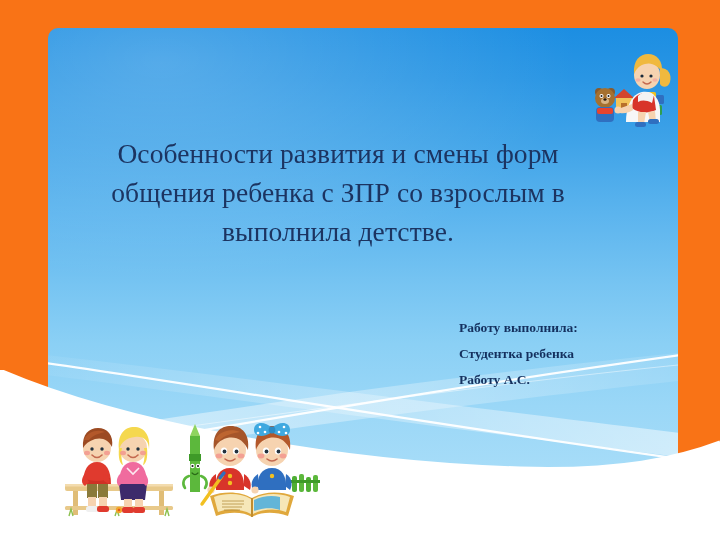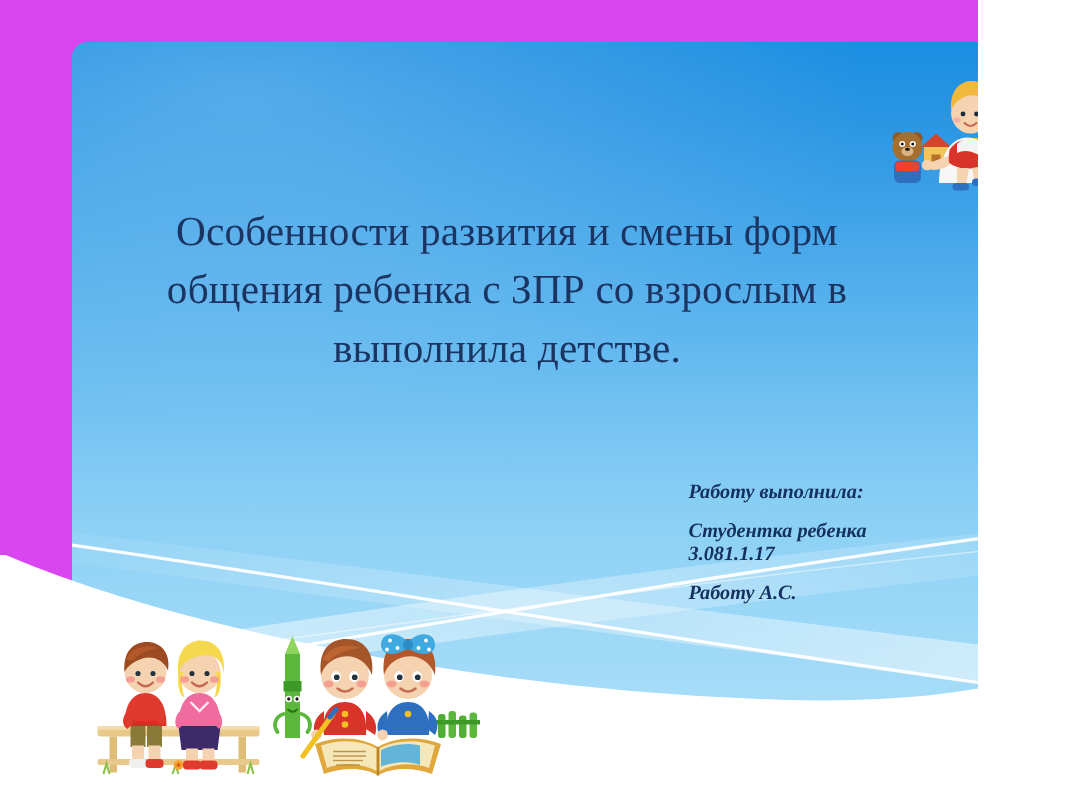--- a/index.html
+++ b/index.html
@@ -1,21 +1,21 @@
 <!DOCTYPE html>
 <html lang="ru"><head>
 <meta charset="utf-8">
 <title>Presentation Title Slide</title>
 <style>
   html,body{margin:0;padding:0;}
   body{
     width:720px;height:540px;overflow:hidden;background:#ffffff;
     font-family:"Liberation Serif","DejaVu Serif",serif;
   }
-  .slide{position:relative;width:652px;height:540px;background:#d946ef;overflow:hidden;}
+  .slide{position:relative;width:720px;height:540px;background:#f97316;overflow:hidden;}
 
   
   .panel{
     position:absolute;left:48px;top:28px;width:630px;height:440px;
     border-radius:10px;overflow:hidden;
     background:linear-gradient(180deg,
       #1c8ee2 0%,
       #2a96e4 12%,
       #3fa3e8 26%,
       #5bb4ee 42%,
@@ -45,21 +45,21 @@
     text-align:center;color:#1c3461;
     font-size:27.5px;line-height:39px;letter-spacing:0.1px;
   }
   .title .ln{display:block;white-space:nowrap;}
 
   
   .author{
     position:absolute;left:459px;top:320px;width:200px;
     color:#14305e;font-weight:bold;font-size:13.5px;line-height:15px;
   }
-  .author .row{display:block;margin-bottom:11px;font-style:italic;}
+  .author .row{display:block;margin-bottom:11px;}
   .author .row:last-child{margin-bottom:0;}
   .author .sub{display:block;font-weight:bold;}
 
   
   .art{position:absolute;}
   .art svg{display:block;}
   #art-girl-toys{left:586px;top:28px;width:92px;height:104px;}
   #art-kids-bench{left:57px;top:418px;width:124px;height:102px;}
   #art-kids-book{left:180px;top:418px;width:146px;height:104px;}
 </style>
@@ -103,21 +103,20 @@
   <div class="title">
     <span class="ln">Особенности развития и смены форм</span>
     <span class="ln">общения ребенка с ЗПР со взрослым в</span>
     <span class="ln">выполнила детстве.</span>
   </div>
 
   <div class="author">
     <span class="row">Работу выполнила:</span>
     <span class="row">
       <span class="sub">Студентка  ребенка</span>
-      <span class="sub">3.081.1.17</span>
     </span>
     <span class="row">Работу А.С.</span>
   </div>
 
   <div class="art" id="art-girl-toys">
     <svg viewBox="0 0 92 104" width="92" height="104">
 
       <rect x="56" y="74" width="11" height="11" rx="1.5" fill="#e8442e"></rect>
       <rect x="66" y="77" width="10" height="10" rx="1.5" fill="#2f9e4f"></rect>
       <rect x="61" y="64" width="9" height="9" rx="1.5" fill="#f2c021"></rect>

